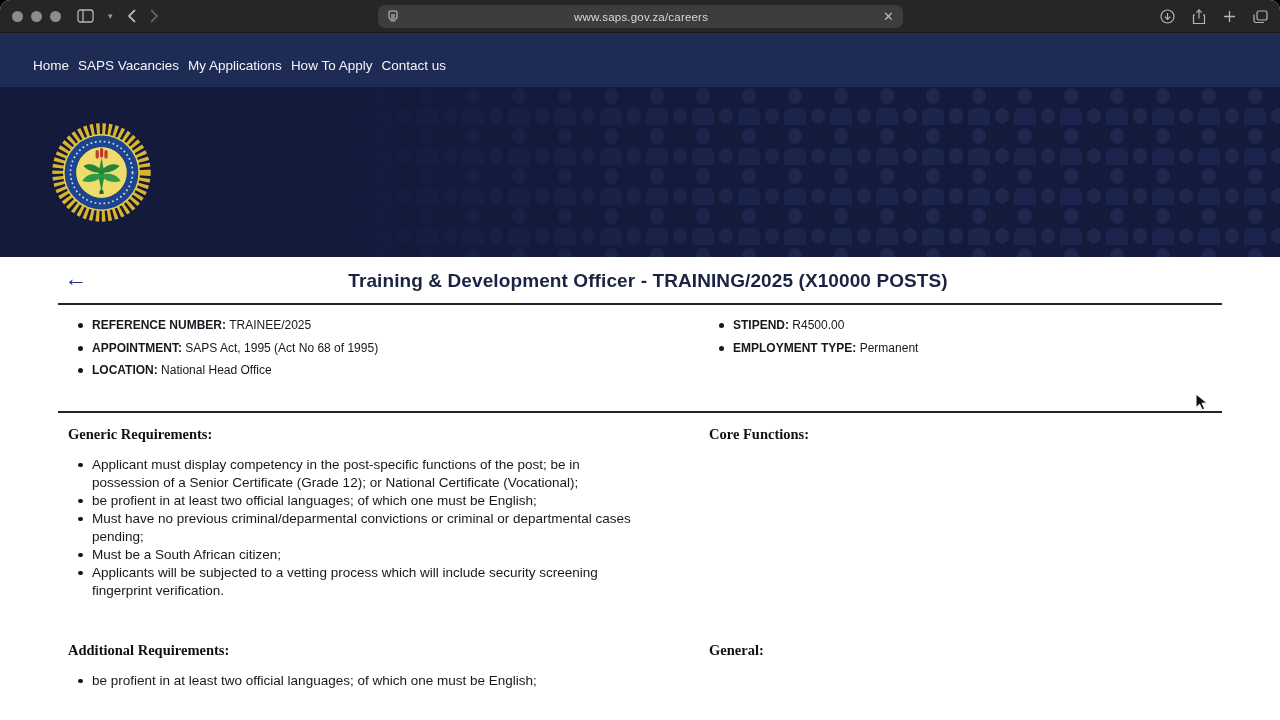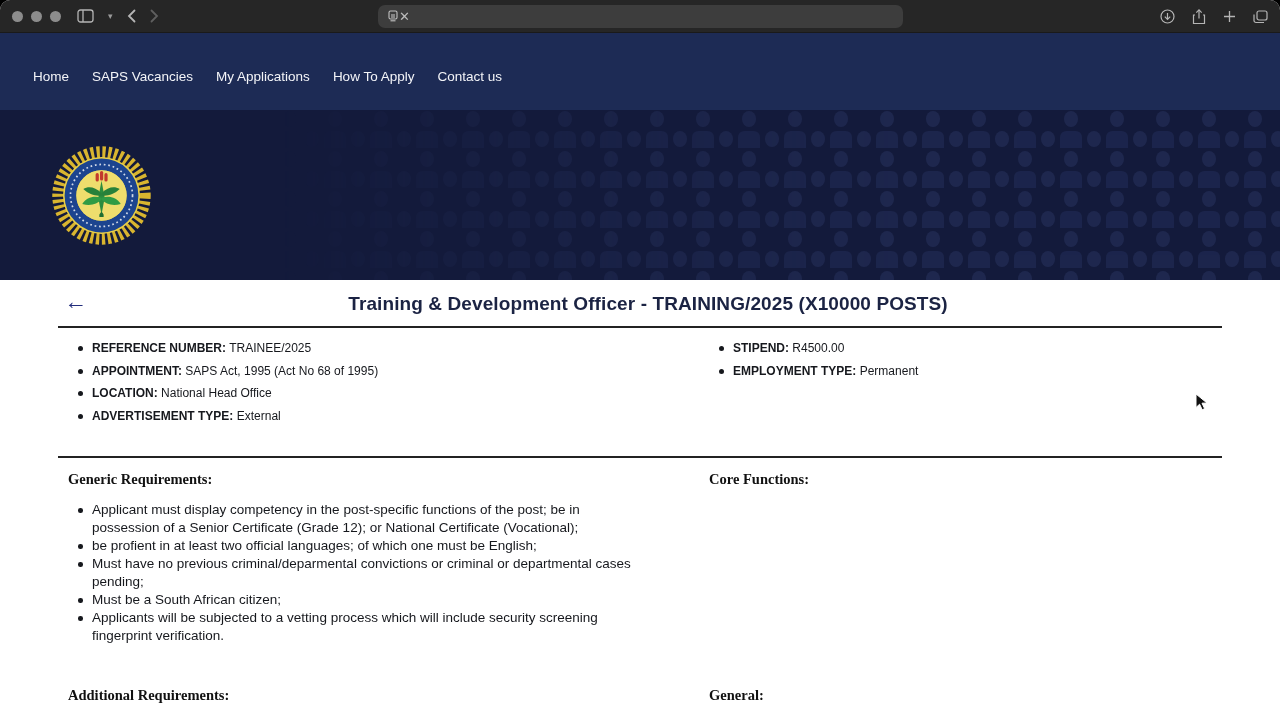--- a/index.html
+++ b/index.html
@@ -20,22 +20,22 @@
   .chev { color:#9a9a9a; font-size:9px; }
   .urlbar { position:absolute; left:378px; top:5px; width:525px; height:23px;
     background:#3d3d3d; border-radius:7px; display:flex; align-items:center;
     padding:0 9px; color:#d6d6d6; }
   .urlbar .site-ico { color:#c2c2c2; }
   .urlbar .url-text { flex:1; text-align:center; font-size:11.5px; letter-spacing:.2px; color:#d9d9d9; }
   .urlbar .x { color:#bdbdbd; font-size:13px; line-height:1; }
   .tb-right { position:absolute; right:12px; top:0; height:33px; display:flex; align-items:center; gap:17px; }
 
   
-  .nav { height:77px; background:#1d2b55; display:flex; align-items:center;
-    gap:23px; padding:14px 33px 4px 33px; }
+  .nav { height:54px; background:#1d2b55; display:flex; align-items:center;
+    gap:9px; padding:14px 33px 4px 33px; }
   .nav a { color:#f3f4f8; font-size:13.5px; text-decoration:none; cursor:pointer; }
 
   
   .hero { height:170px; background:#131a3b; position:relative; overflow:hidden; }
   .crowd { position:absolute; inset:0; opacity:.55;
     -webkit-mask-image:linear-gradient(90deg, transparent 22%, rgba(0,0,0,.75) 52%, #000 72%);
     mask-image:linear-gradient(90deg, transparent 22%, rgba(0,0,0,.75) 52%, #000 72%); }
   .badge { position:absolute; left:48px; top:32px; width:107px; height:107px; }
   .hero .vtitle { color:#c8a033; font-size:26px; font-weight:bold; letter-spacing:.4px;
     position:absolute; left:193px; top:165px; }
@@ -100,20 +100,21 @@
 
     <div class="urlbar">
       <span class="site-ico">
         <svg width="12" height="12" viewBox="0 0 12 12" fill="none" stroke="currentColor" stroke-width="1.1">
           <rect x="2" y="1" width="8" height="8" rx="1.5"></rect>
             <line x1="3.5" y1="10.8" x2="8.5" y2="10.8"></line>
             <line x1="4" y1="5" x2="8" y2="5"></line>
             <line x1="4" y1="7" x2="8" y2="7"></line>
         </svg>
       </span>
+      <span class="url-text">www.saps.gov.za/careers</span>
       <span class="x">✕</span>
     </div>
 
     <div class="tb-right">
       <span class="tb-icon">
         <svg width="15" height="15" viewBox="0 0 15 15" fill="none" stroke="currentColor" stroke-width="1.2">
           <circle cx="7.5" cy="7.5" r="6.5"></circle>
             <line x1="7.5" y1="4" x2="7.5" y2="10"></line>
             <polyline points="4.8,7.6 7.5,10.3 10.2,7.6"></polyline>
         </svg>
@@ -184,21 +185,20 @@
       <span class="back-btn">←</span>
       <div class="page-title">Training &amp; Development Officer - TRAINING/2025 (X10000 POSTS)</div>
     </div>
     <hr class="rule">
 
     <div class="cols details">
       <ul>
         <li><b>REFERENCE NUMBER:</b> <span>TRAINEE/2025</span></li>
         <li><b>APPOINTMENT:</b> <span>SAPS Act, 1995 (Act No 68 of 1995)</span></li>
         <li><b>LOCATION:</b> <span>National Head Office</span></li>
-        <li><b>ADVERTISEMENT TYPE:</b> <span>External</span></li>
       </ul>
       <ul>
         <li><b>STIPEND:</b> <span>R4500.00</span></li>
         <li><b>EMPLOYMENT TYPE:</b> <span>Permanent</span></li>
       </ul>
     </div>
 
     <hr class="rule rule2">
 
     <div class="cols">

